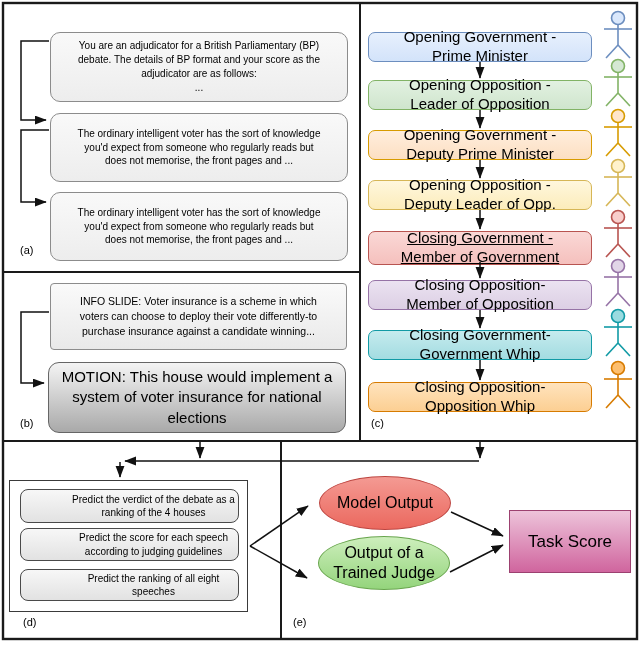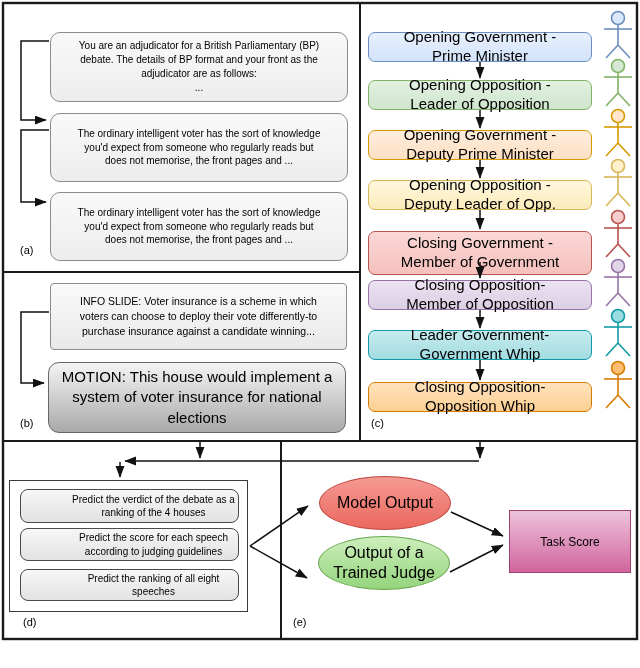--- a/index.html
+++ b/index.html
@@ -22,30 +22,30 @@
         font-size:15px;line-height:1.26;box-sizing:border-box;z-index:2;}
   
   #d-container{position:absolute;left:9px;top:480px;width:239px;height:132px;
         border:1.6px solid #3a3a3a;background:#fff;box-sizing:border-box;z-index:1;}
   .tbox{left:20px;width:219px;border:1.4px solid #4a4a4a;border-radius:8px;
         background:linear-gradient(#f7f7f7,#e2e2e2);font-size:10px;line-height:1.35;padding-left:48px;}
   
   .ellipse{border-radius:50%;font-size:16px;line-height:1.25;}
   #ellipse-model{left:319px;top:476px;width:132px;height:54px;border:1.8px solid #bd4540;}
   #ellipse-judge{left:318px;top:536px;width:132px;height:54px;border:1.8px solid #68a54d;}
-  #task-score{left:509px;top:510px;width:122px;height:63px;border:1.5px solid #9c4170;font-size:12px;}
+  #task-score{left:509px;top:510px;width:122px;height:63px;border:1.5px solid #9c4170;font-size:17px;}
   .plabel{position:absolute;font-size:11px;z-index:3;}
 </style>
 </head>
 <body>
 
 <div id="stage">
 
   <div class="txtbox abox" style="top:32px;height:70px">You are an adjudicator for a British Parliamentary (BP)
-debate. The details of BP format and your front as the
+debate. The details of BP format and your score as the
 adjudicator are as follows:
 ...</div>
   <div class="txtbox abox" style="top:113px;height:69px">The ordinary intelligent voter has the sort of knowledge
 you'd expect from someone who regularly reads but
 does not memorise, the front pages and ...</div>
   <div class="txtbox abox" style="top:192px;height:69px">The ordinary intelligent voter has the sort of knowledge
 you'd expect from someone who regularly reads but
 does not memorise, the front pages and ...</div>
   <div class="plabel" style="left:20px;top:244px">(a)</div>
 
@@ -59,25 +59,25 @@
 
   <div id="speaker-boxes">
       <div class="cbox" style="top: 32px; height: 30px; background: linear-gradient(rgb(231, 240, 253), rgb(211, 227, 250)); border-color: rgb(108, 142, 191);">Opening Government -
 Prime Minister</div>
       <div class="cbox" style="top: 80px; height: 30px; background: linear-gradient(rgb(226, 241, 225), rgb(207, 229, 205)); border-color: rgb(130, 179, 102);">Opening Opposition -
 Leader of Opposition</div>
       <div class="cbox" style="top: 130px; height: 30px; background: linear-gradient(rgb(255, 238, 221), rgb(252, 223, 194)); border-color: rgb(215, 155, 0);">Opening Government -
 Deputy Prime Minister</div>
       <div class="cbox" style="top: 180px; height: 30px; background: linear-gradient(rgb(255, 247, 221), rgb(252, 236, 187)); border-color: rgb(214, 182, 86);">Opening Opposition -
 Deputy Leader of Opp.</div>
-      <div class="cbox" style="top: 231px; height: 44px; background: linear-gradient(rgb(250, 216, 214), rgb(245, 192, 189)); border-color: rgb(184, 84, 80);">Closing Government -
+      <div class="cbox" style="top: 231px; height: 34px; background: linear-gradient(rgb(250, 216, 214), rgb(245, 192, 189)); border-color: rgb(184, 84, 80); text-decoration: underline;">Closing Government -
 Member of Government</div>
       <div class="cbox" style="top: 280px; height: 30px; background: linear-gradient(rgb(235, 226, 241), rgb(220, 207, 228)); border-color: rgb(150, 115, 166);">Closing Opposition-
 Member of Opposition</div>
-      <div class="cbox" style="top: 330px; height: 30px; background: linear-gradient(rgb(197, 235, 238), rgb(163, 220, 225)); border-color: rgb(17, 154, 165);">Leader Government-
+      <div class="cbox" style="top: 330px; height: 30px; background: linear-gradient(rgb(197, 235, 238), rgb(163, 220, 225)); border-color: rgb(17, 154, 165);">Closing Government-
 Government Whip</div>
       <div class="cbox" style="top: 382px; height: 30px; background: linear-gradient(rgb(255, 227, 189), rgb(252, 207, 147)); border-color: rgb(215, 123, 0);">Closing Opposition-
 Opposition Whip</div>
     </div>
   <div class="plabel" style="left:371px;top:417px">(c)</div>
 
   <div id="d-container"></div>
   <div class="txtbox tbox" style="top:489px;height:34px">Predict the verdict of the debate as a
 ranking of the 4 houses</div>
   <div class="txtbox tbox" style="top:569px;height:32px">Predict the ranking of all eight speeches</div>

